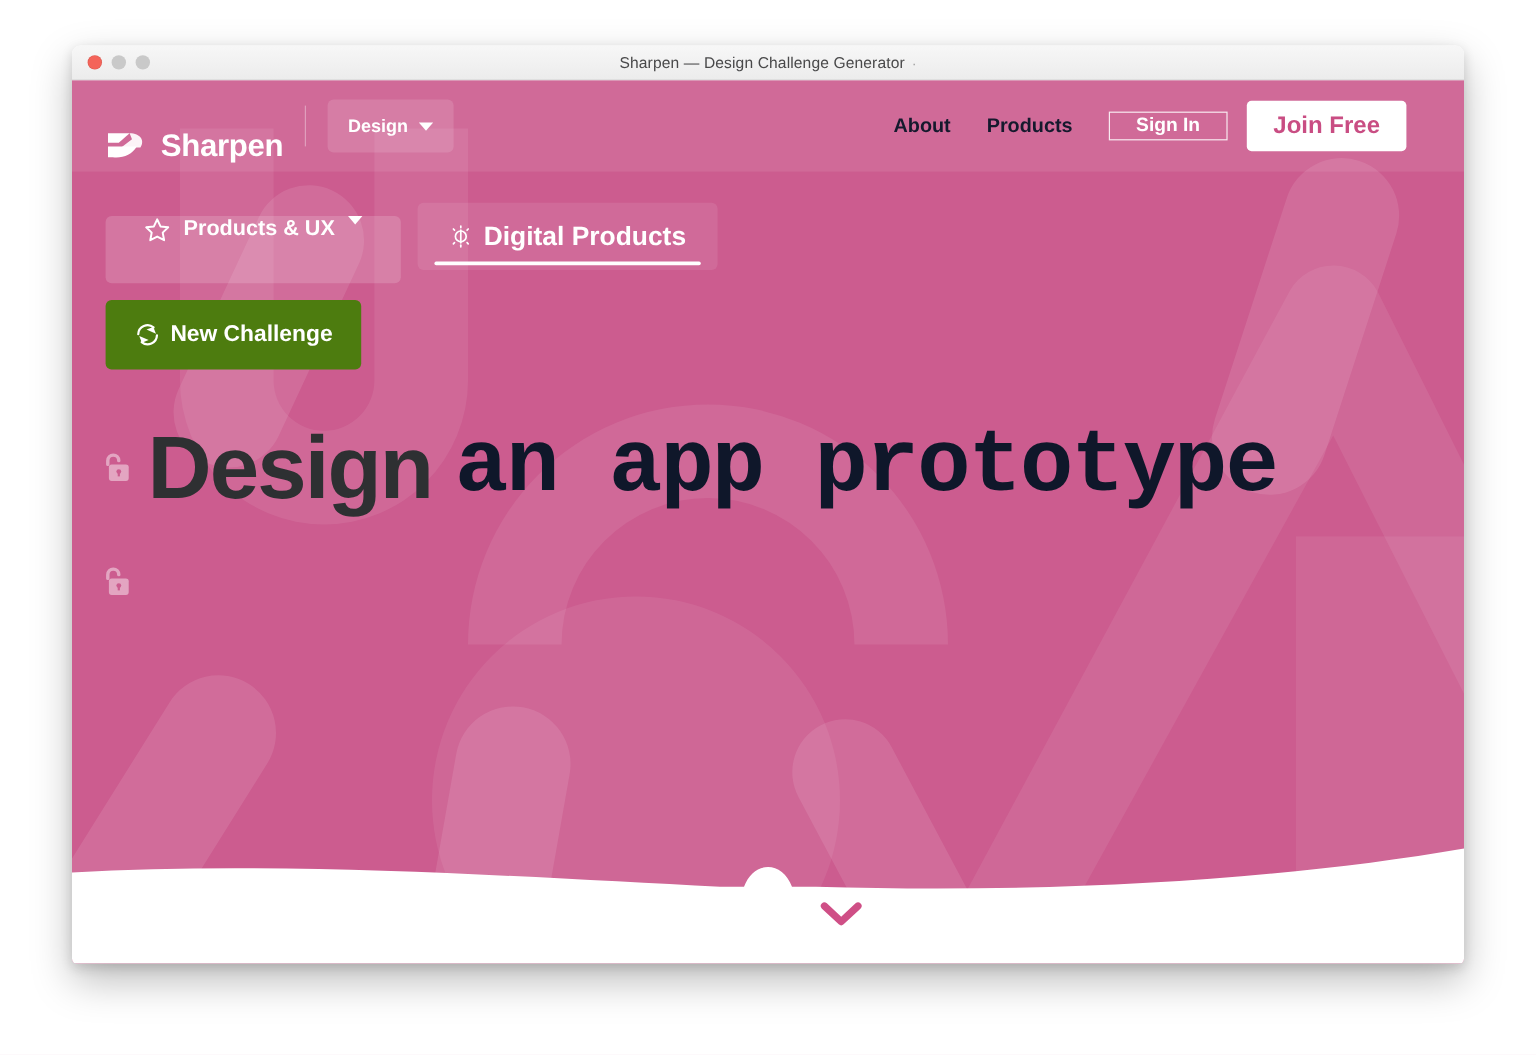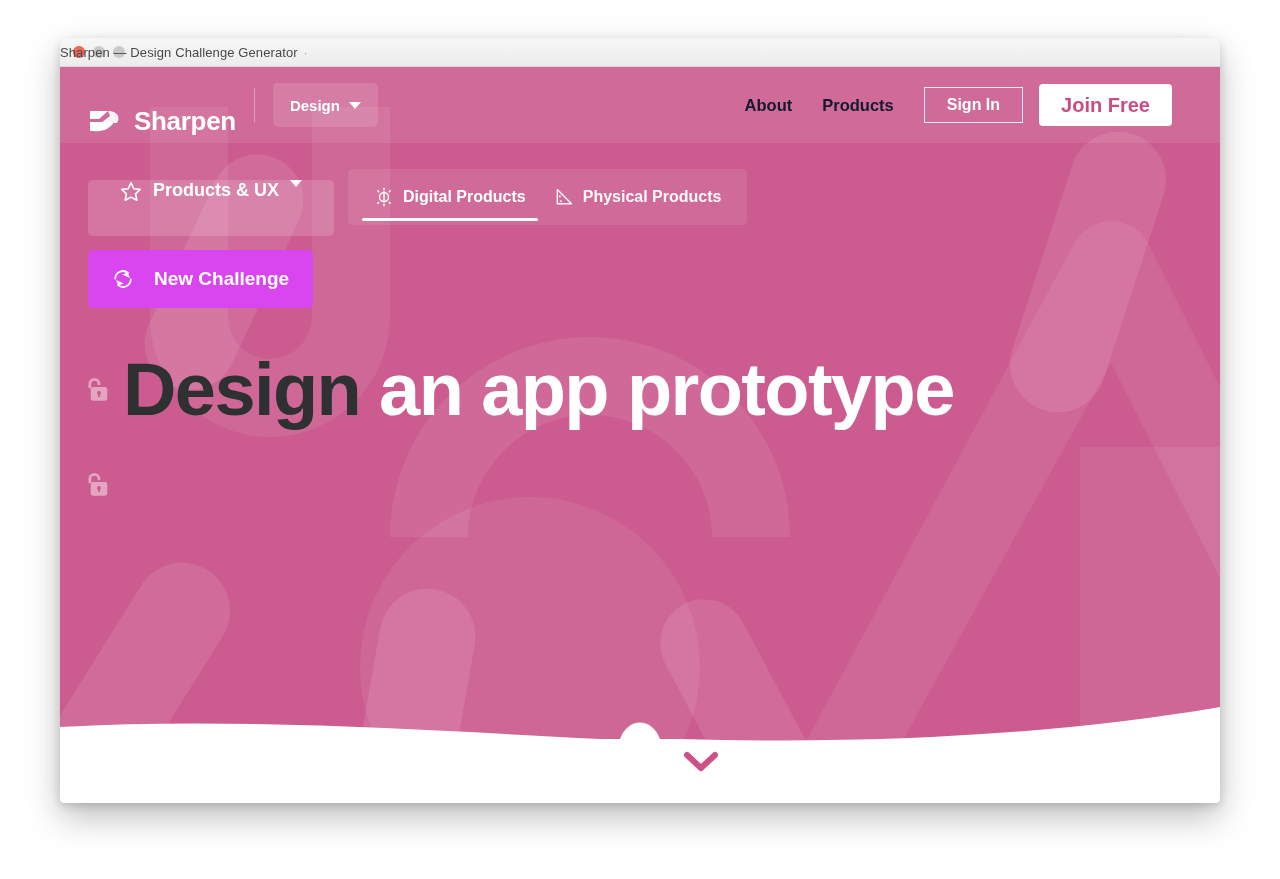--- a/index.html
+++ b/index.html
@@ -26,21 +26,21 @@
     background: linear-gradient(#f7f7f7, #ececec);
     border-bottom: 1px solid #d8d8d8;
     display: flex; align-items: center;
   }
   .traffic { display: flex; gap: 8px; margin-left: 13px; }
   .dot { width: 12px; height: 12px; border-radius: 50%; }
   .dot.red    { background: #f4645a; box-shadow: inset 0 0 0 .5px rgba(0,0,0,.10); }
   .dot.yellow { background: #c9c9c9; }
   .dot.green  { background: #c9c9c9; }
   .win-title {
-    position: absolute; left: 0; right: 0; text-align: left;
+    position: absolute; left: 0; right: 0; text-align: center;
     font-size: 13px; color: #49494a; letter-spacing: .1px;
     font-family: "Liberation Sans", sans-serif;
   }
   .win-title .sub { color: #9a9a9a; font-size: 11px; margin-left: 6px; }
 
   
   .page {
     position: relative;
     height: 736px;
     background: #cc5c8f;
@@ -83,21 +83,21 @@
   }
   .spacer { flex: 1; }
   .navlinks { display: flex; align-items: center; gap: 30px; }
   .navlink {
     color: #0f172a; font-size: 16.5px; font-weight: 700;
     text-decoration: none; cursor: pointer;
     opacity: .97;
   }
   .btn-outline {
     margin-left: 30px;
-    height: 36px; padding: 0 22px;
+    height: 24px; padding: 0 22px;
     display: flex; align-items: center;
     border: 1.6px solid rgba(255,255,255,0.85);
     border-radius: 0;
     color: #fff; font-size: 16px; font-weight: 700;
     cursor: pointer;
   }
   .btn-solid {
     margin-left: 16px;
     height: 42px; padding: 0 22px;
     display: flex; align-items: center;
@@ -124,59 +124,59 @@
   .tabs {
     display: flex; align-items: stretch;
     height: 56px;
     background: rgba(255,255,255,0.09);
     border-radius: 5px;
     padding: 0 12px;
   }
   .tab {
     display: flex; align-items: center; gap: 9px;
     padding: 0 14px;
-    color: #fff; font-size: 16px; font-weight: 700;
+    color: #fff; font-size: 22px; font-weight: 700;
     position: relative; cursor: pointer;
     opacity: .95;
   }
   .tab.active { opacity: 1; }
   .tab.active::after {
     content: ""; position: absolute;
     left: 2px; right: 2px; bottom: 4px; height: 3px;
     background: #fff; border-radius: 2px;
   }
   .ico { display: flex; align-items: center; }
 
   .newchal {
     position: relative; z-index: 5;
     margin: 14px 0 0 28px;
-    display: inline-flex; align-items: center; gap: 20px;
+    display: inline-flex; align-items: center; gap: 8px;
     height: 58px; padding: 0 24px;
-    background: #d946ef;
+    background: #4d7c0f;
     border-radius: 5px;
     color: #fff; font-size: 19px; font-weight: 700;
     cursor: pointer;
   }
 
   
   .headline {
     position: relative; z-index: 5;
     margin: 34px 0 0 28px;
     color: #fff;
     font-size: 74px; font-weight: 700;
     line-height: 1.29;
     letter-spacing: -1.6px;
   }
   .hl-line { display: flex; align-items: center; }
   .lock {
     width: 22px; margin-right: 13px; flex: none;
     opacity: .45;
   }
   .locked { color: #2e3032; }
-  .free { color: #ffffff; }
+  .free { color: #0f172a; font-family: Liberation Mono, monospace; }
 
   
   .wave { position: absolute; left: 0; bottom: 0; width: 100%; height: 120px; z-index: 6; }
 </style>
 </head>
 <body>
 
 <div class="window">
 
   <div class="titlebar">
@@ -269,30 +269,20 @@
                 <line x1="12" y1="20.8" x2="12" y2="22.4"></line>
               <line x1="4.6" y1="4.6" x2="5.7" y2="5.7"></line>
                 <line x1="18.3" y1="18.3" x2="19.4" y2="19.4"></line>
               <line x1="4.6" y1="19.4" x2="5.7" y2="18.3"></line>
                 <line x1="18.3" y1="5.7" x2="19.4" y2="4.6"></line>
             </svg>
           </span>
           <span>Digital Products</span>
         </div>
 
-        <div class="tab">
-          <span class="ico">
-            <svg width="20" height="20" viewBox="0 0 24 24" fill="none" stroke="#fff" stroke-width="1.7" stroke-linejoin="round">
-              <path d="M4 3 L4 20 L21 20 Z"></path>
-                <line x1="7" y1="17" x2="9.5" y2="17"></line>
-              <line x1="7" y1="12.5" x2="7" y2="10"></line>
-            </svg>
-          </span>
-          <span>Physical Products</span>
-        </div>
 
 
       </div>
     </div>
 
     <div class="newchal">
       <span class="ico">
         <svg width="22" height="22" viewBox="0 0 24 24" fill="none" stroke="#fff" stroke-width="2" stroke-linecap="round" stroke-linejoin="round">
           <path d="M20.5 12.5 A8.5 8.5 0 0 1 6.6 18.7"></path>
           <polyline points="4.4,13 6.8,19.2 13,16.8" fill="#fff" stroke="none"></polyline>

